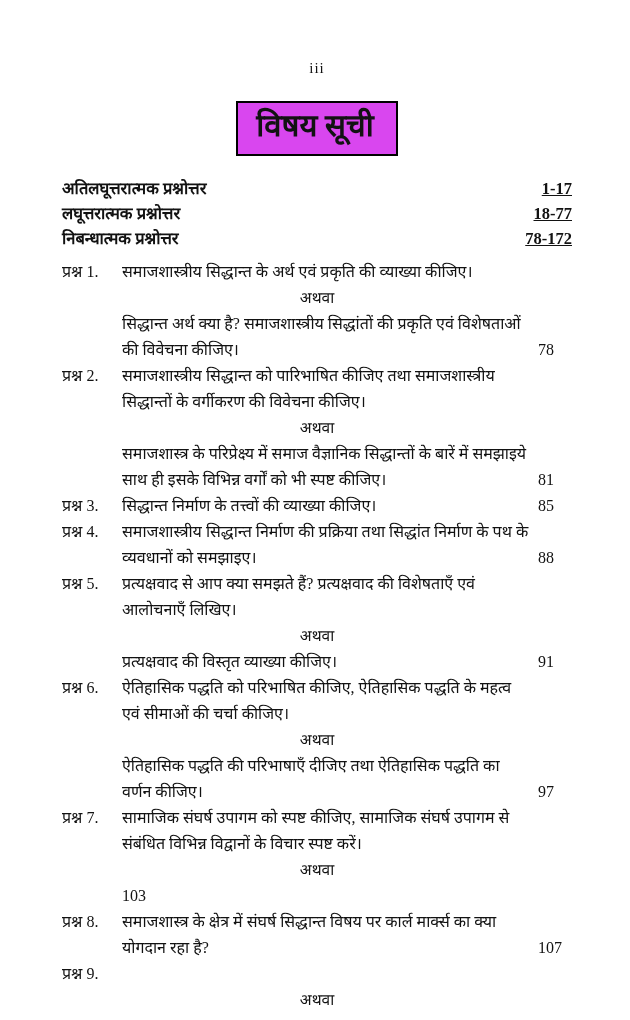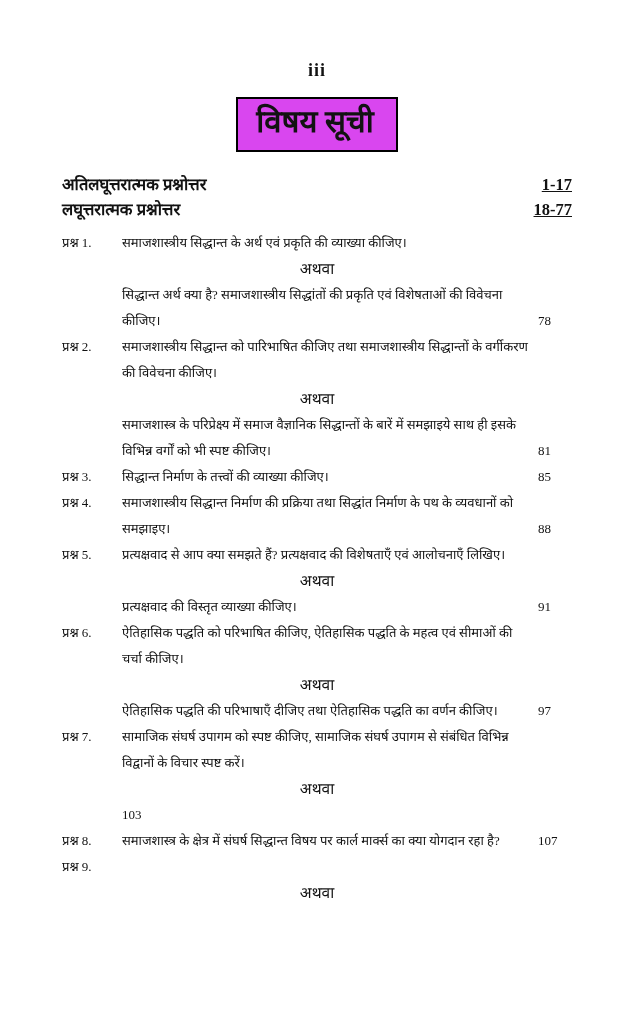--- a/index.html
+++ b/index.html
@@ -15,24 +15,24 @@
     overflow: hidden;
   }
   .page {
     box-sizing: border-box;
     width: 630px;
     height: 1020px;
     padding: 60px 58px 20px 62px;
   }
   .folio {
     text-align: center;
-    font-weight: bold;
-    font-size: 18px;
+    font-weight: normal;
+    font-size: 15px;
     letter-spacing: 1px;
-    margin-bottom: 16px;
+    margin-bottom: 24px;
   }
   .title-wrap {
     text-align: center;
     margin: 0 0 20px 0;
   }
   .title-box {
     display: inline-block;
     background: #d946ef;
     border: 2px solid #000000;
     padding: 5px 22px 10px 18px;
@@ -51,21 +51,21 @@
     font-size: 16.5px;
     line-height: 25px;
   }
   .section-pages {
     font-weight: bold;
     text-decoration: underline;
   }
   .q-row {
     display: flex;
     align-items: flex-end;
-    font-size: 13px;
+    font-size: 16px;
     line-height: 26px;
   }
   .q-label {
     flex: none;
     width: 60px;
     align-self: flex-start;
     white-space: nowrap;
   }
   .q-text {
     flex: 1;
@@ -94,20 +94,24 @@
   </div>
 
   <div class="sections">
     <div class="section-row">
       <span class="section-label">अतिलघूत्तरात्मक प्रश्नोत्तर</span>
       <span class="section-pages">1-17</span>
     </div>
     <div class="section-row">
       <span class="section-label">लघूत्तरात्मक प्रश्नोत्तर</span>
       <span class="section-pages">18-77</span>
+    </div>
+    <div class="section-row">
+      <span class="section-label">निबन्धात्मक प्रश्नोत्तर</span>
+      <span class="section-pages">78-172</span>
     </div>
   </div>
 
   <div id="question-list">
       <div class="q-row">
         <div class="q-label">प्रश्न 1.</div>
         <div class="q-text">समाजशास्त्रीय सिद्धान्त के अर्थ एवं प्रकृति की व्याख्या कीजिए।</div>
         <div class="q-page"></div>
       </div>
       <div class="or-row">अथवा</div>

